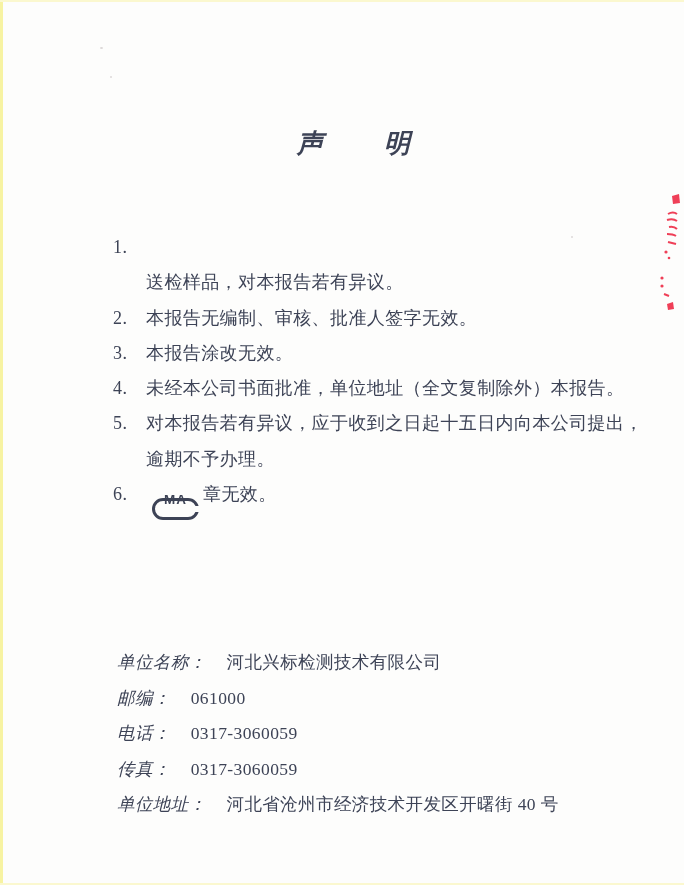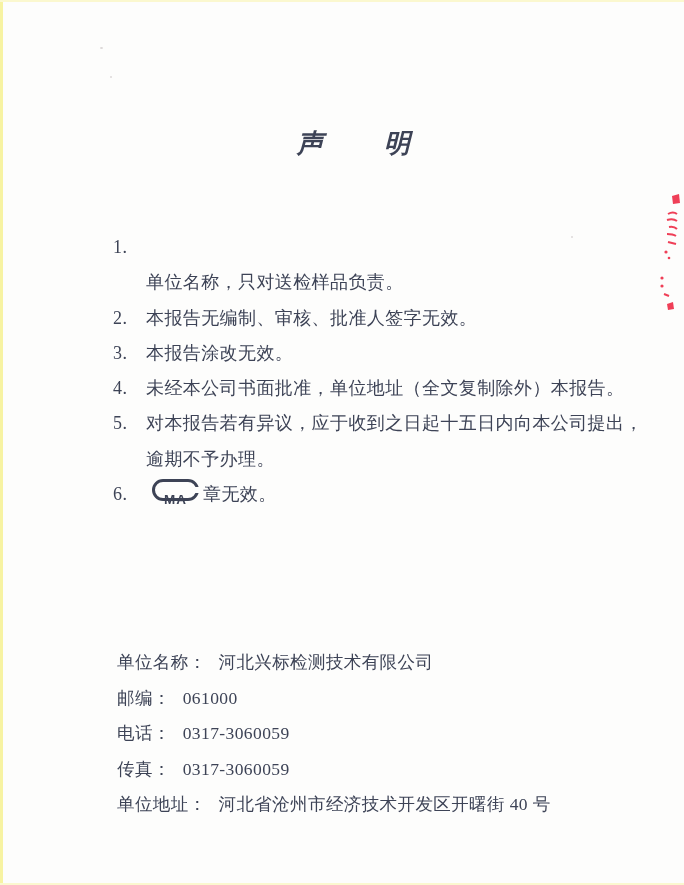--- a/index.html
+++ b/index.html
@@ -34,21 +34,21 @@
     display:flex;
     line-height:35.3px;
     font-size:18px;
     letter-spacing:0.4px;
     white-space:nowrap;
   }
   .num{display:inline-block;width:33px;flex:0 0 33px;}
   .li .txt{display:inline-block;}
 
   .cma{
-    display:inline-flex;align-items:flex-start;justify-content:center;
+    display:inline-flex;align-items:flex-end;justify-content:center;
     box-sizing:border-box;
     width:47px;height:22px;
     border:3.5px solid #3d4356;
     border-radius:12px;
     font-family:"Liberation Sans","DejaVu Sans",sans-serif;
     font-weight:bold;font-size:13.5px;letter-spacing:1px;
     position:relative;vertical-align:-4px;margin:0 4px 0 6px;
     background:#fdfdfc;
   }
   .cma::after{ 
@@ -57,21 +57,21 @@
     width:5px;height:6px;background:#fdfdfc;
   }
 
   .footer{position:absolute;left:117px;top:645px;}
   .frow{
     line-height:35.6px;
     font-size:17.5px;
     letter-spacing:0.4px;
     white-space:nowrap;
   }
-  .frow .flabel{margin-right:12px;}
+  .frow .flabel{margin-right:20px;font-style:italic;}
 
   .red-marks{position:absolute;left:652px;top:190px;}
 </style>
 </head>
 <body>
 
 <div class="page">
 
   <div class="edge-left"></div>
   <div class="edge-top"></div>
@@ -81,21 +81,21 @@
   <div class="speck s3"></div>
 
   <div class="title">声　　明</div>
 
   <div class="statement">
     <div class="li">
       <span class="num">1.</span>
     </div>
     <div class="li">
       <span class="num"></span>
-      <span class="txt">单位名称，只对送检样品负责。</span>
+      <span class="txt">送检样品，对本报告若有异议。</span>
     </div>
     <div class="li">
       <span class="num">2.</span>
       <span class="txt">本报告无编制、审核、批准人签字无效。</span>
     </div>
     <div class="li">
       <span class="num">3.</span>
       <span class="txt">本报告涂改无效。</span>
     </div>
     <div class="li">

